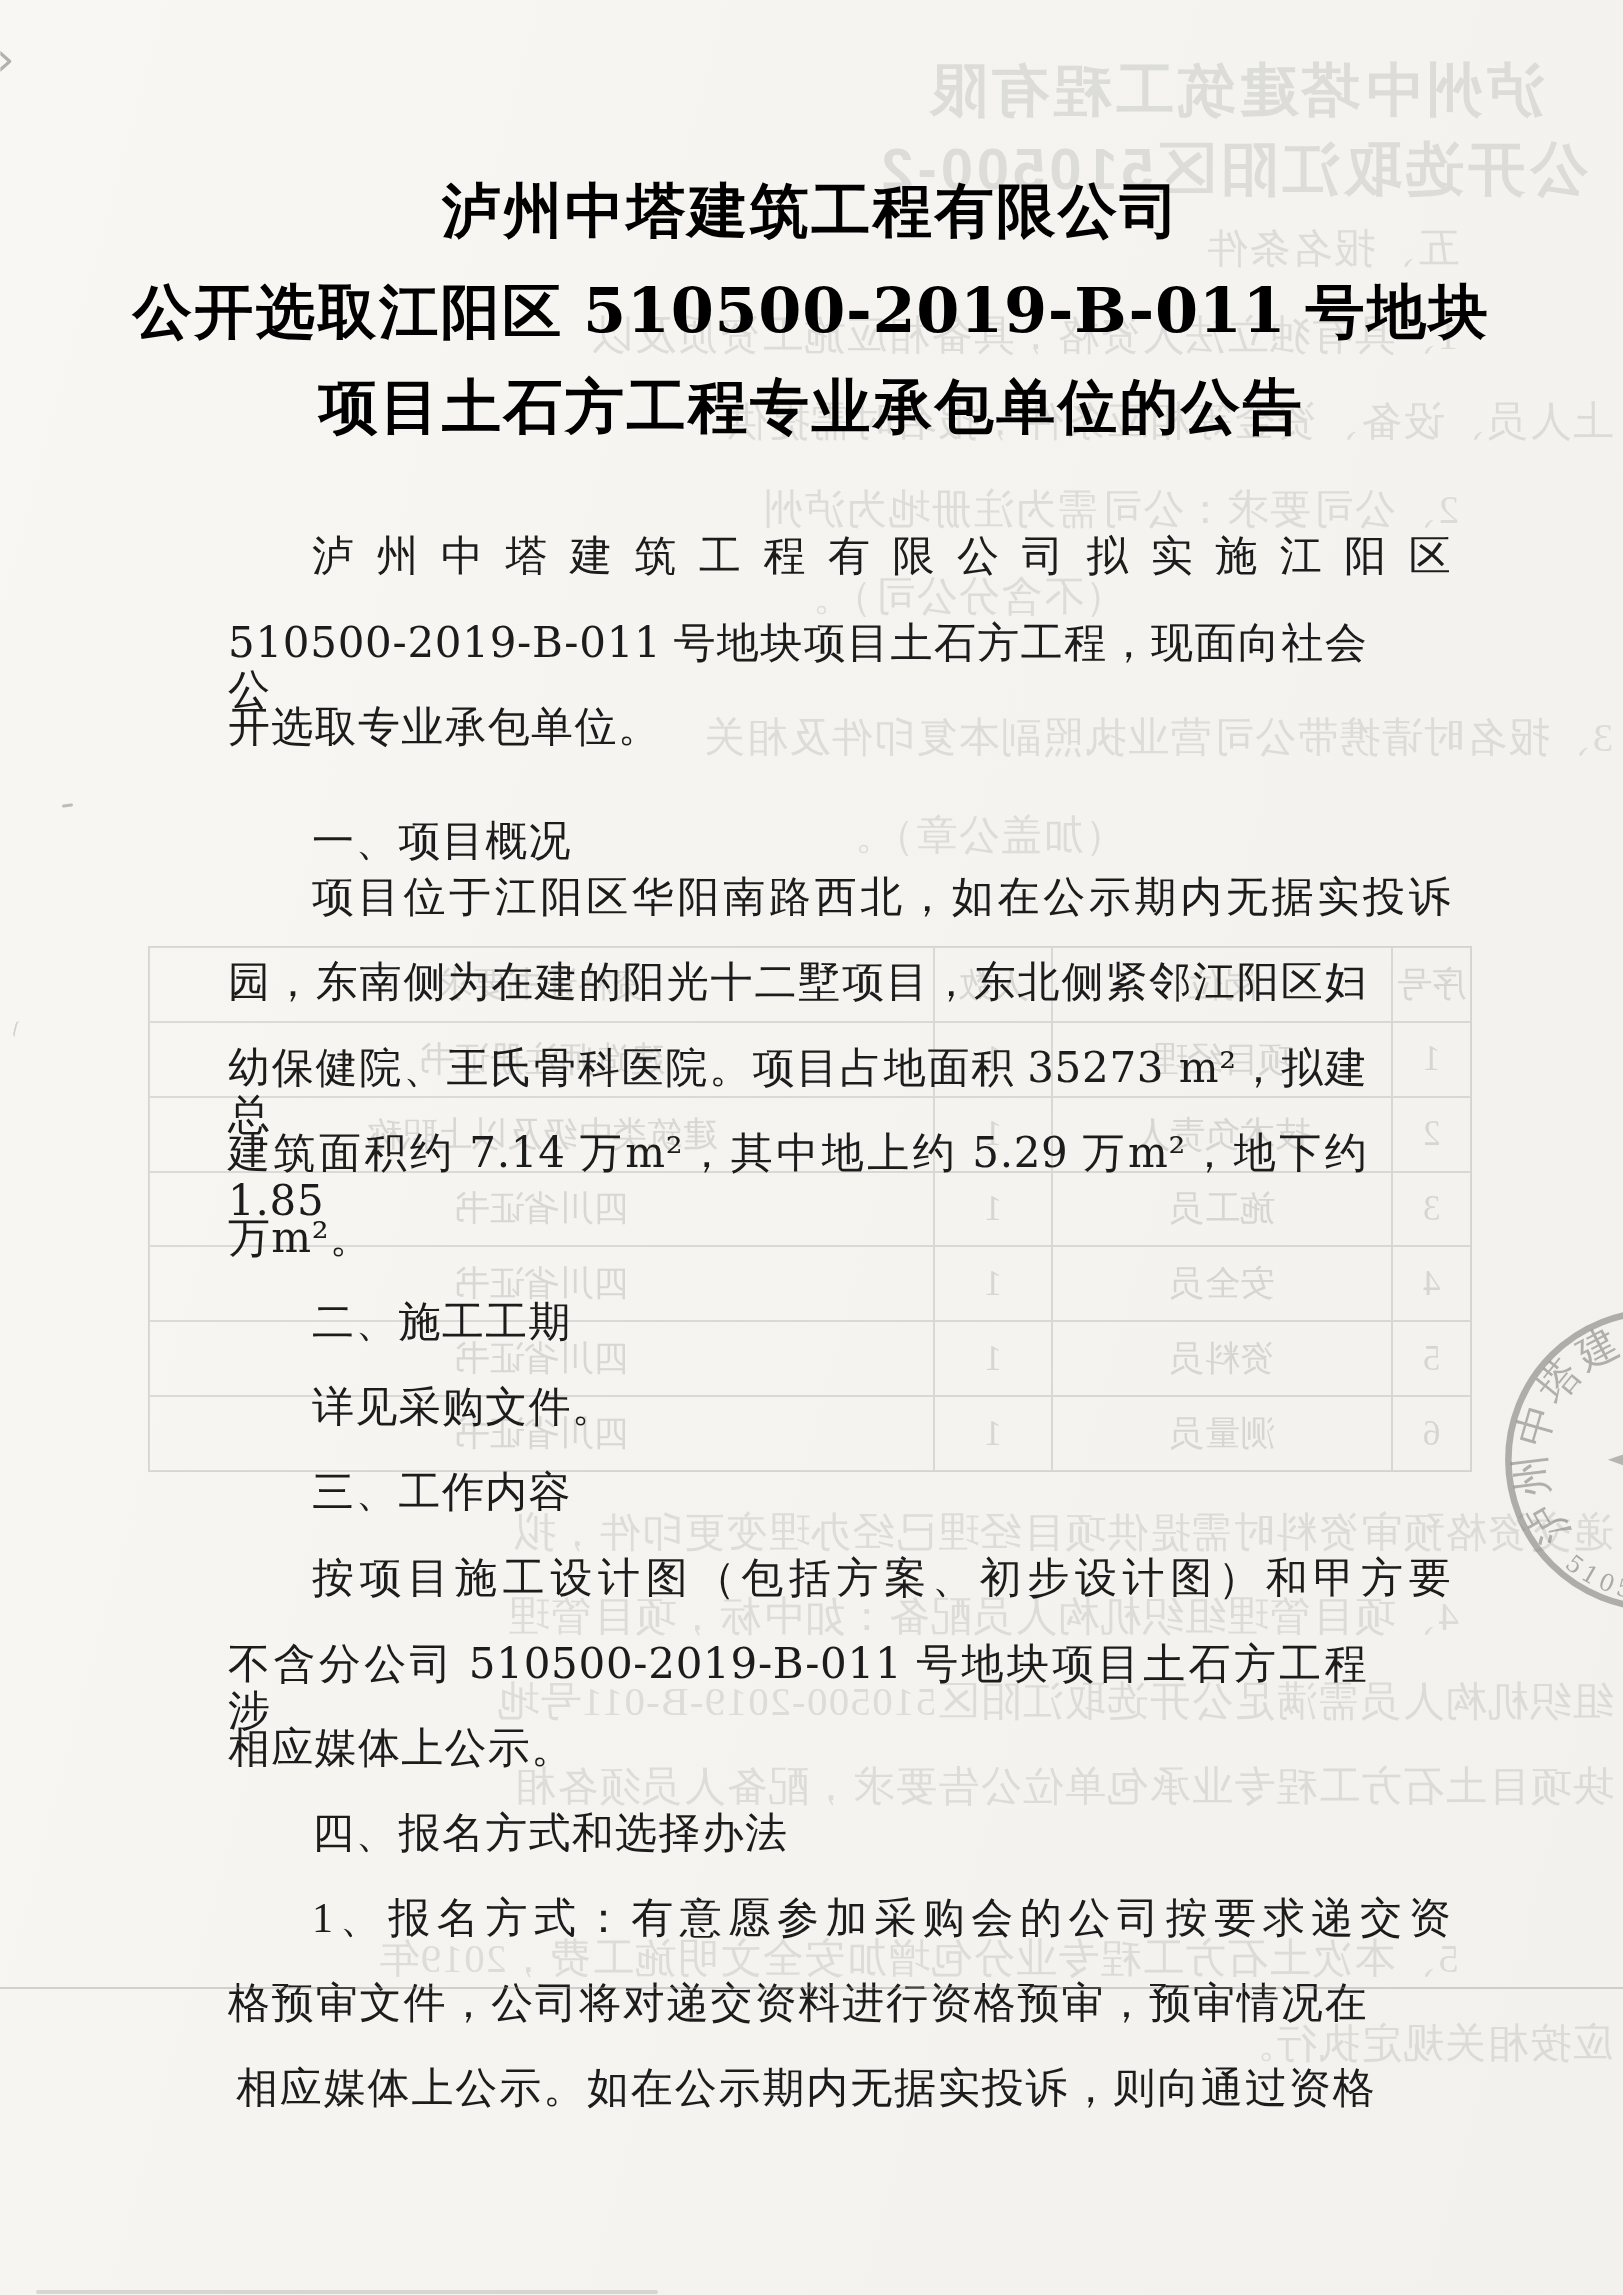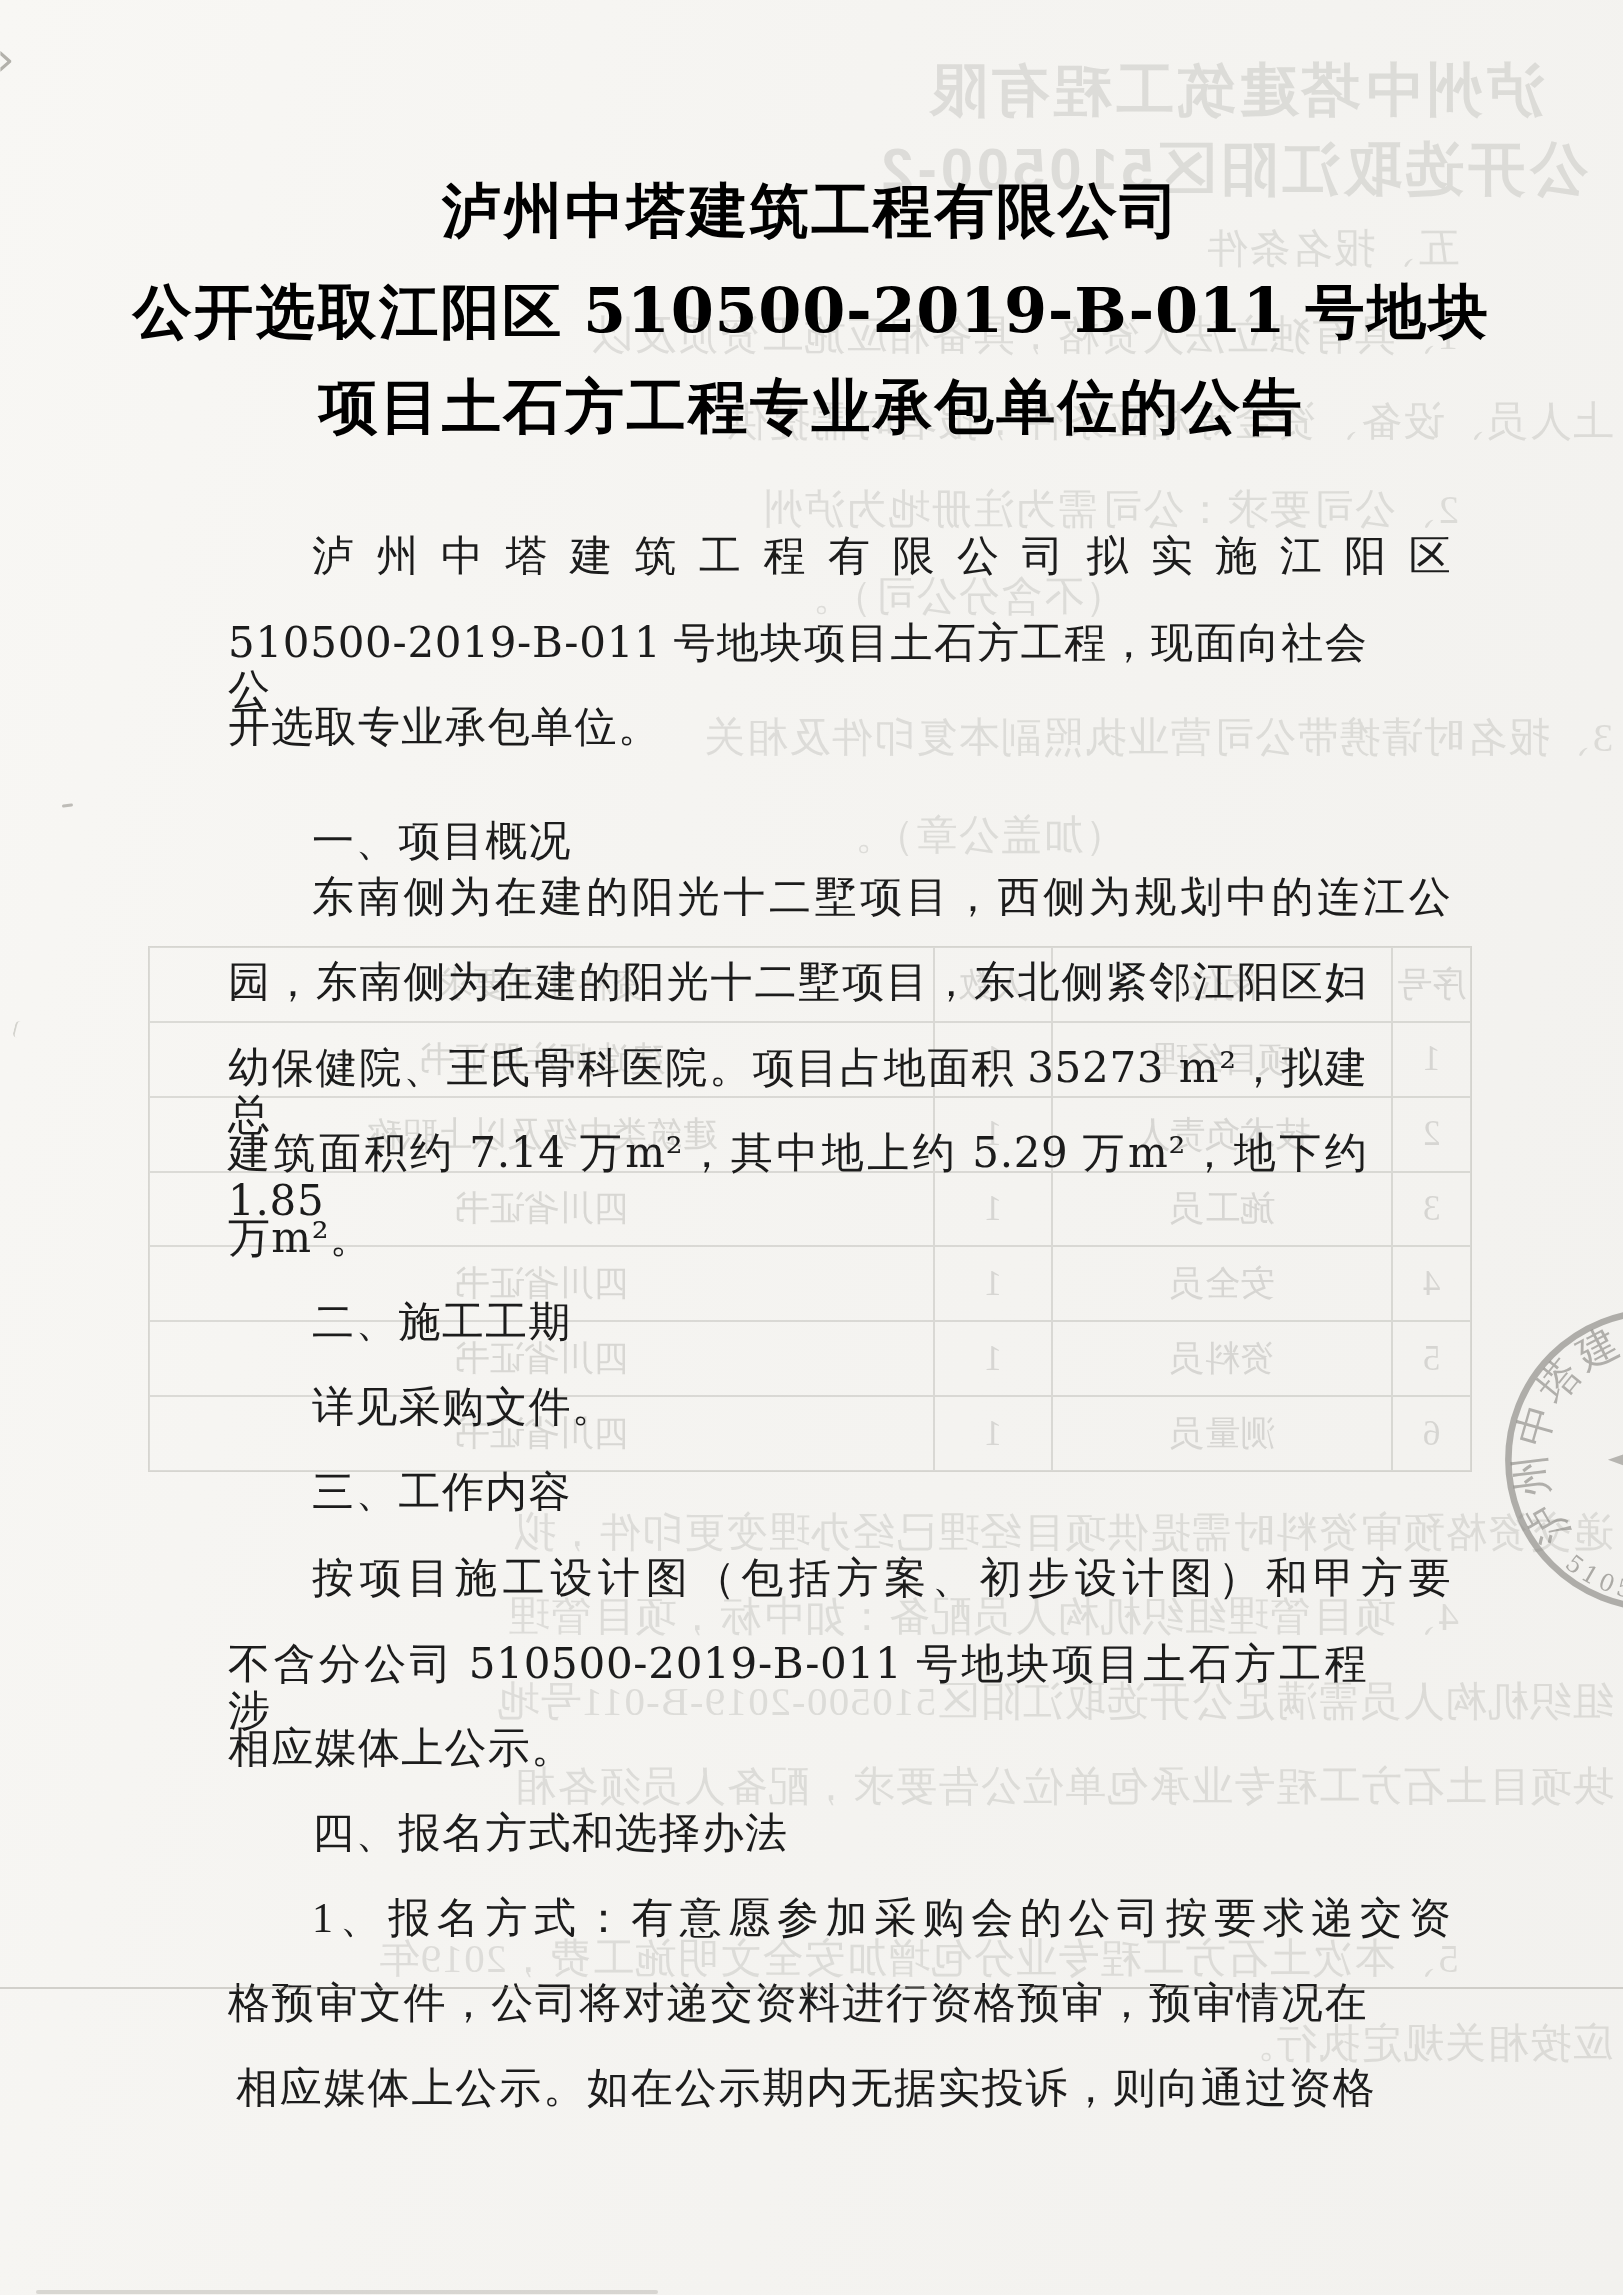--- a/index.html
+++ b/index.html
@@ -89,21 +89,21 @@
     </div>
 
   <div id="content">
       <div class="line title" style="top: 178px;"><span>泸州中塔建筑工程有限公司</span></div>
       <div class="line title" style="top: 276px;"><span>公开选取江阳区 </span><span class="seg-n">510500-2019-B-011</span><span> 号地块</span></div>
       <div class="line title" style="top: 374px;"><span>项目土石方工程专业承包单位的公告</span></div>
       <div class="line body wrapfill" style="top: 533px; padding-left: 84px;"><span>泸州中塔建筑工程有限公司拟实施江阳区</span></div>
       <div class="line body wrapfill" style="top: 619px;"><span class="seg-n">510500-2019-B-011</span><span> 号地块项目土石方工程，现面向社会公</span></div>
       <div class="line body" style="top: 704px;"><span>开选取专业承包单位。</span></div>
       <div class="line body" style="top: 789px; padding-left: 84px; margin-top: 29px;"><span>一、项目概况</span></div>
-      <div class="line body wrapfill" style="top: 874px; padding-left: 84px;"><span>东南侧为在建的阳光十二墅项目，西侧为规划中的连江公</span></div>
+      <div class="line body wrapfill" style="top: 874px; padding-left: 84px;"><span>项目位于江阳区华阳南路西北，如在公示期内无据实投诉</span></div>
       <div class="line body wrapfill" style="top: 959px;"><span>园，东南侧为在建的阳光十二墅项目，东北侧紧邻江阳区妇</span></div>
       <div class="line body wrapfill" style="top: 1044px;"><span>幼保健院、王氏骨科医院。项目占地面积 </span><span class="seg-n">35273 m²</span><span>，拟建总</span></div>
       <div class="line body wrapfill" style="top: 1129px;"><span>建筑面积约 </span><span class="seg-n">7.14</span><span> 万</span><span class="seg-n">m²</span><span>，其中地上约 </span><span class="seg-n">5.29</span><span> 万</span><span class="seg-n">m²</span><span>，地下约 </span><span class="seg-n">1.85</span></div>
       <div class="line body" style="top: 1214px;"><span>万</span><span class="seg-n">m²</span><span>。</span></div>
       <div class="line body" style="top: 1299px; padding-left: 84px;"><span>二、施工工期</span></div>
       <div class="line body" style="top: 1384px; padding-left: 84px;"><span>详见采购文件。</span></div>
       <div class="line body" style="top: 1469px; padding-left: 84px;"><span>三、工作内容</span></div>
       <div class="line body wrapfill" style="top: 1555px; padding-left: 84px;"><span>按项目施工设计图（包括方案、初步设计图）和甲方要</span></div>
       <div class="line body wrapfill" style="top: 1640px;"><span>不含分公司 </span><span class="seg-n">510500-2019-B-011</span><span> 号地块项目土石方工程涉</span></div>
       <div class="line body" style="top: 1725px;"><span>相应媒体上公示。</span></div>

